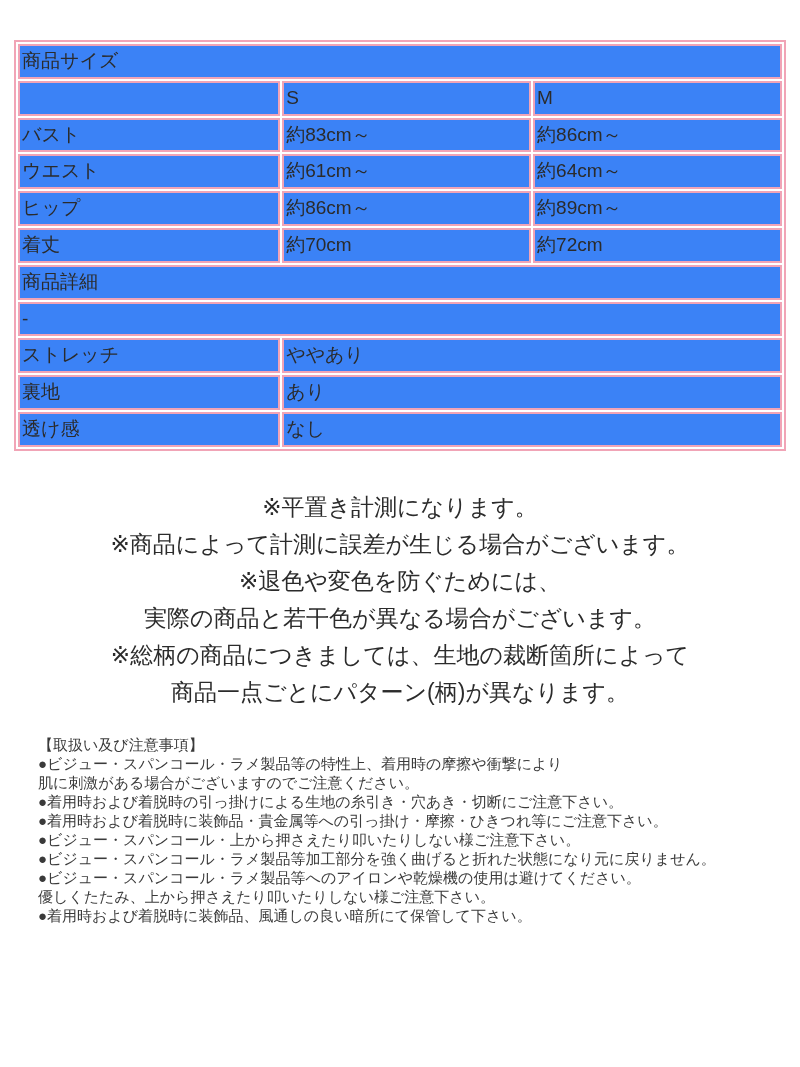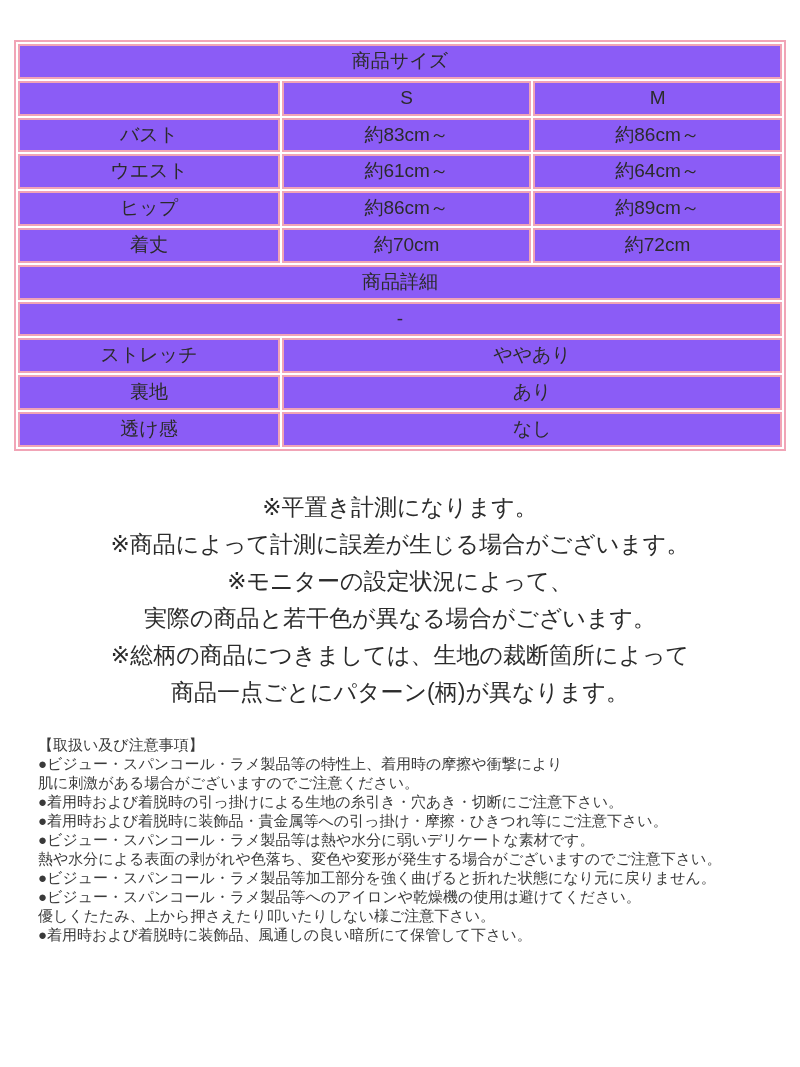--- a/index.html
+++ b/index.html
@@ -20,22 +20,22 @@
   .table-wrap{margin:40px 14px 0 14px;}
   table.sizes{
     width:772px;
     border-collapse:separate;
     border-spacing:2px;
     border:2px solid var(--pink);
     background:#ffffff;
   }
   table.sizes td{
     border:2px solid var(--pink);
-    background:#8b5cf6;
-    text-align:center;
+    background:#3b82f6;
+    text-align:left;
     vertical-align:middle;
     font-size:19px;
     color:#2b2b2b;
     height:25px;
     padding:4px 2px;
     line-height:1.2;
   }
   col.c1{width:34.5%;}
   col.c2{width:32.75%;}
   col.c3{width:32.75%;}
@@ -117,33 +117,32 @@
           <td>透け感</td>
           <td colspan="2">なし</td>
         </tr>
       </tbody>
     </table>
   </div>
 
   <div class="notes">
     <div class="note-line">※平置き計測になります。</div>
     <div class="note-line">※商品によって計測に誤差が生じる場合がございます。</div>
-    <div class="note-line">※モニターの設定状況によって、</div>
+    <div class="note-line">※退色や変色を防ぐためには、</div>
     <div class="note-line">実際の商品と若干色が異なる場合がございます。</div>
     <div class="note-line">※総柄の商品につきましては、生地の裁断箇所によって</div>
     <div class="note-line">商品一点ごとにパターン(柄)が異なります。</div>
   </div>
 
   <div class="care">
     <div class="care-heading">【取扱い及び注意事項】</div>
     <div class="care-line">●ビジュー・スパンコール・ラメ製品等の特性上、着用時の摩擦や衝撃により</div>
     <div class="care-line">肌に刺激がある場合がございますのでご注意ください。</div>
     <div class="care-line">●着用時および着脱時の引っ掛けによる生地の糸引き・穴あき・切断にご注意下さい。</div>
     <div class="care-line">●着用時および着脱時に装飾品・貴金属等への引っ掛け・摩擦・ひきつれ等にご注意下さい。</div>
-    <div class="care-line">●ビジュー・スパンコール・ラメ製品等は熱や水分に弱いデリケートな素材です。</div>
-    <div class="care-line">熱や水分による表面の剥がれや色落ち、変色や変形が発生する場合がございますのでご注意下さい。</div>
+    <div class="care-line">●ビジュー・スパンコール・上から押さえたり叩いたりしない様ご注意下さい。</div>
     <div class="care-line">●ビジュー・スパンコール・ラメ製品等加工部分を強く曲げると折れた状態になり元に戻りません。</div>
     <div class="care-line">●ビジュー・スパンコール・ラメ製品等へのアイロンや乾燥機の使用は避けてください。</div>
     <div class="care-line">優しくたたみ、上から押さえたり叩いたりしない様ご注意下さい。</div>
     <div class="care-line">●着用時および着脱時に装飾品、風通しの良い暗所にて保管して下さい。</div>
   </div>
 
 </div>
 
 </body></html>

